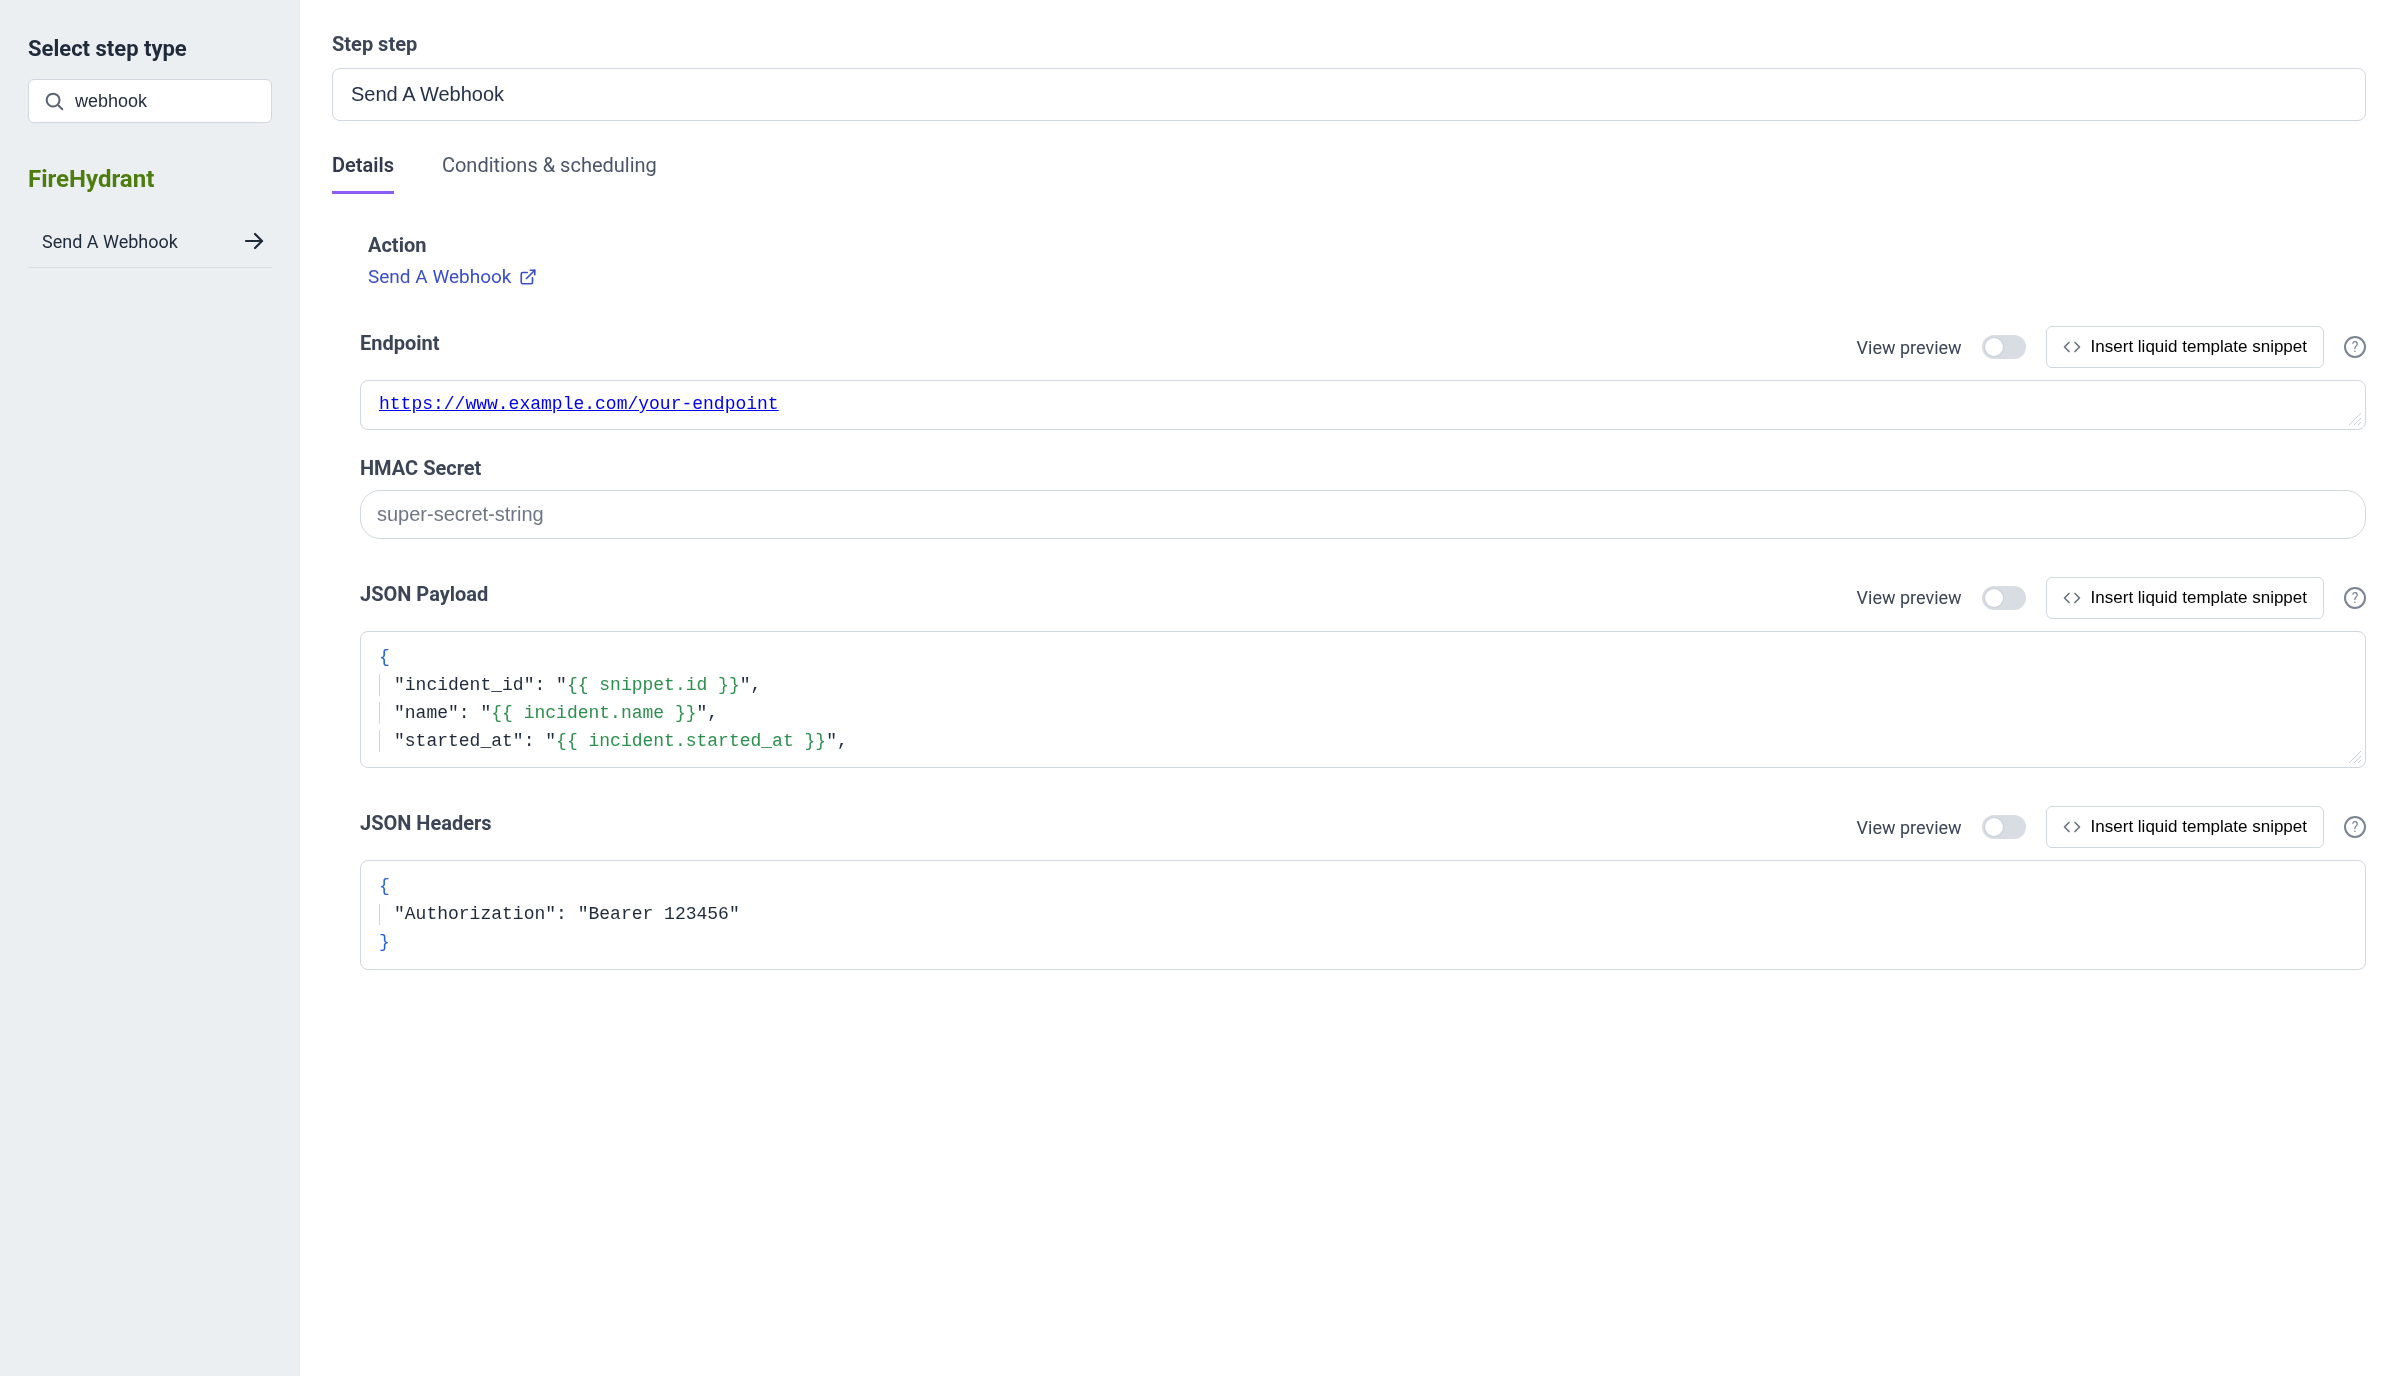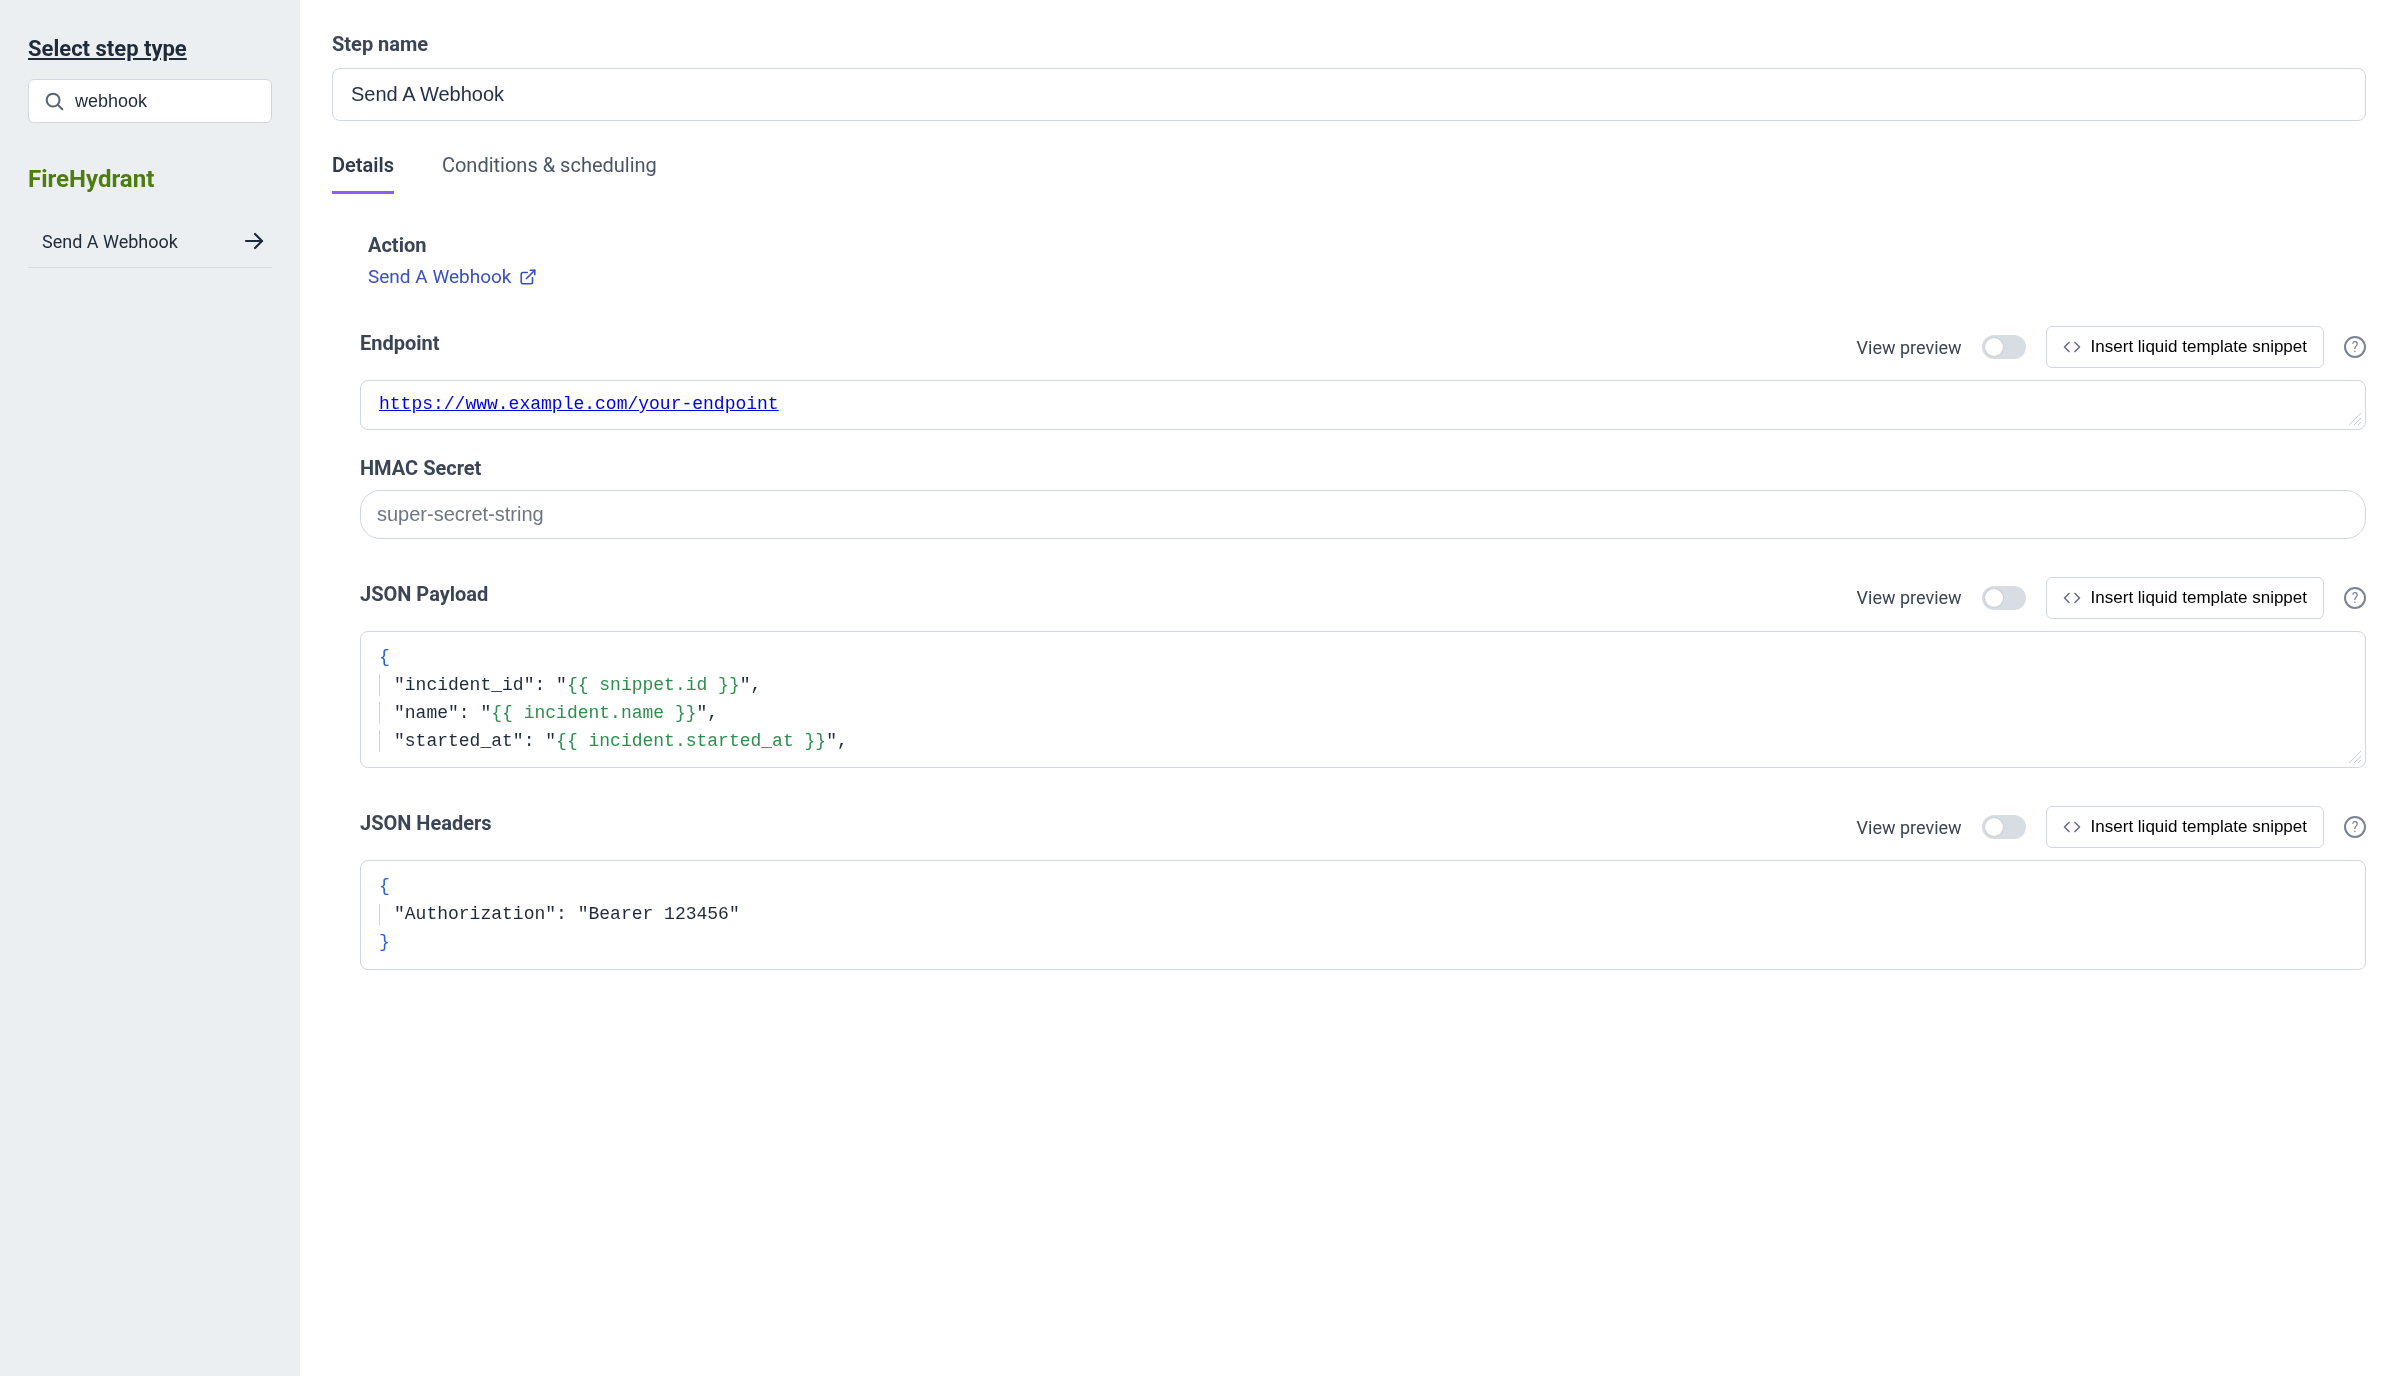--- a/index.html
+++ b/index.html
@@ -17,21 +17,20 @@
     min-width: 300px;
     background: #eceff2;
     padding: 36px 28px 28px 28px;
     height: 100vh;
   }
   .sidebar h1.title {
     font-size: 22px;
     font-weight: 700;
     color: #1f2a3a;
     margin-bottom: 18px;
-    text-decoration: underline;
   }
   .search-box {
     display: flex;
     align-items: center;
     background: #ffffff;
     border: 1px solid #d1d7df;
     border-radius: 6px;
     padding: 10px 14px;
     gap: 10px;
   }
@@ -252,21 +251,21 @@
       <svg width="24" height="24" viewBox="0 0 24 24" fill="none" stroke="currentColor" stroke-width="2.2" stroke-linecap="round" stroke-linejoin="round">
           <line x1="4" y1="12" x2="20" y2="12"></line>
           <polyline points="13 5 20 12 13 19"></polyline>
         </svg>
     </span>
   </div>
 </aside>
 
 <main class="main">
 
-  <div class="label-lg">Step name</div>
+  <div class="label-lg">Step step</div>
   <div class="step-name-input-wrap">
     <input class="step-name-input" type="text" value="Send A Webhook" style="">
   </div>
 
   <div class="tabs">
     <div class="tab active">Details</div>
     <div class="tab">Conditions &amp; scheduling</div>
   </div>
 
   <div class="section" style="margin-left:36px;">

